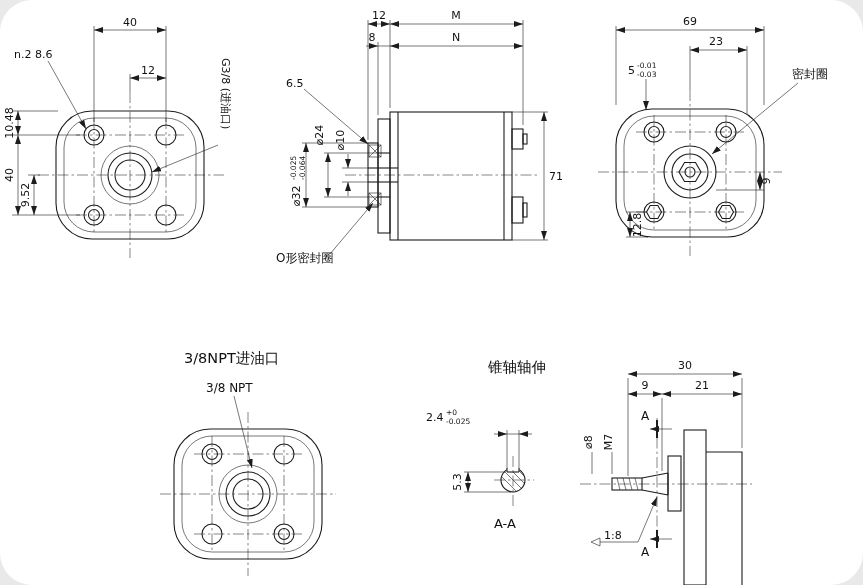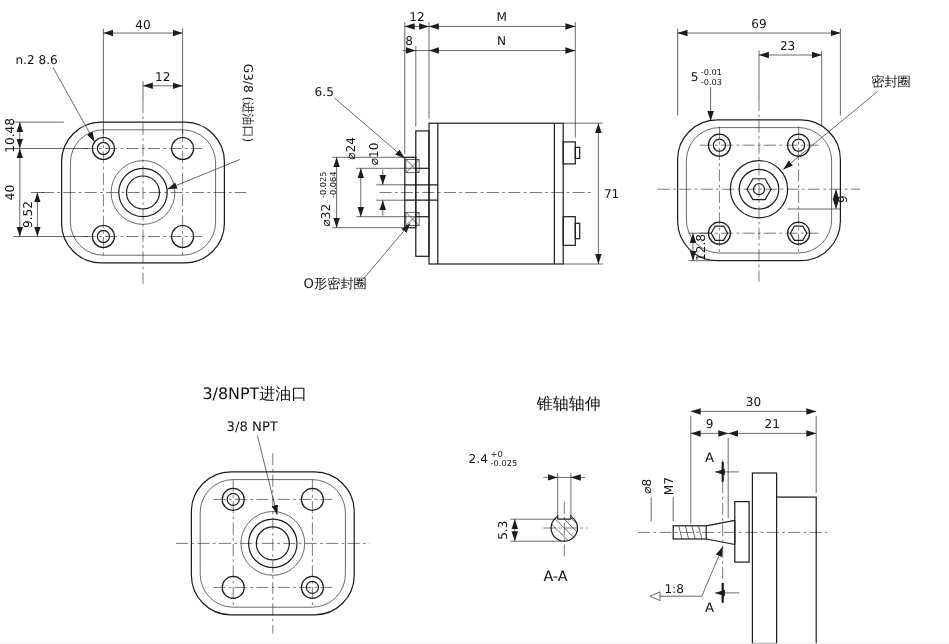--- a/index.html
+++ b/index.html
@@ -1,16 +1,16 @@
 <!DOCTYPE html>
 <html><head>
 <meta charset="utf-8">
 <style>
   html,body{margin:0;padding:0;background:#e9e9e9;}
-  .sheet{width:863px;height:585px;background:#ffffff;position:relative;overflow:hidden;}
+  .sheet{width:863px;height:585px;background:#ffffff;position:relative;overflow:hidden;border-radius:32px;}
   svg{display:block}
   .ol{stroke:#1c1c1c;stroke-width:1.1;fill:none}
   .thin{stroke:#1c1c1c;stroke-width:0.6;fill:none}
   .cl{stroke:#222;stroke-width:0.55;fill:none;stroke-dasharray:11 3 2.5 3}
   .dim{stroke:#1c1c1c;stroke-width:0.6;fill:none}
   .thick{stroke:#1c1c1c;stroke-width:2;fill:none}
   .wh{fill:#ffffff;stroke:none}
   text{fill:#111;font-family:"DejaVu Sans",sans-serif}
   .t8{font-size:7.5px}
   .t11{font-size:11px}

